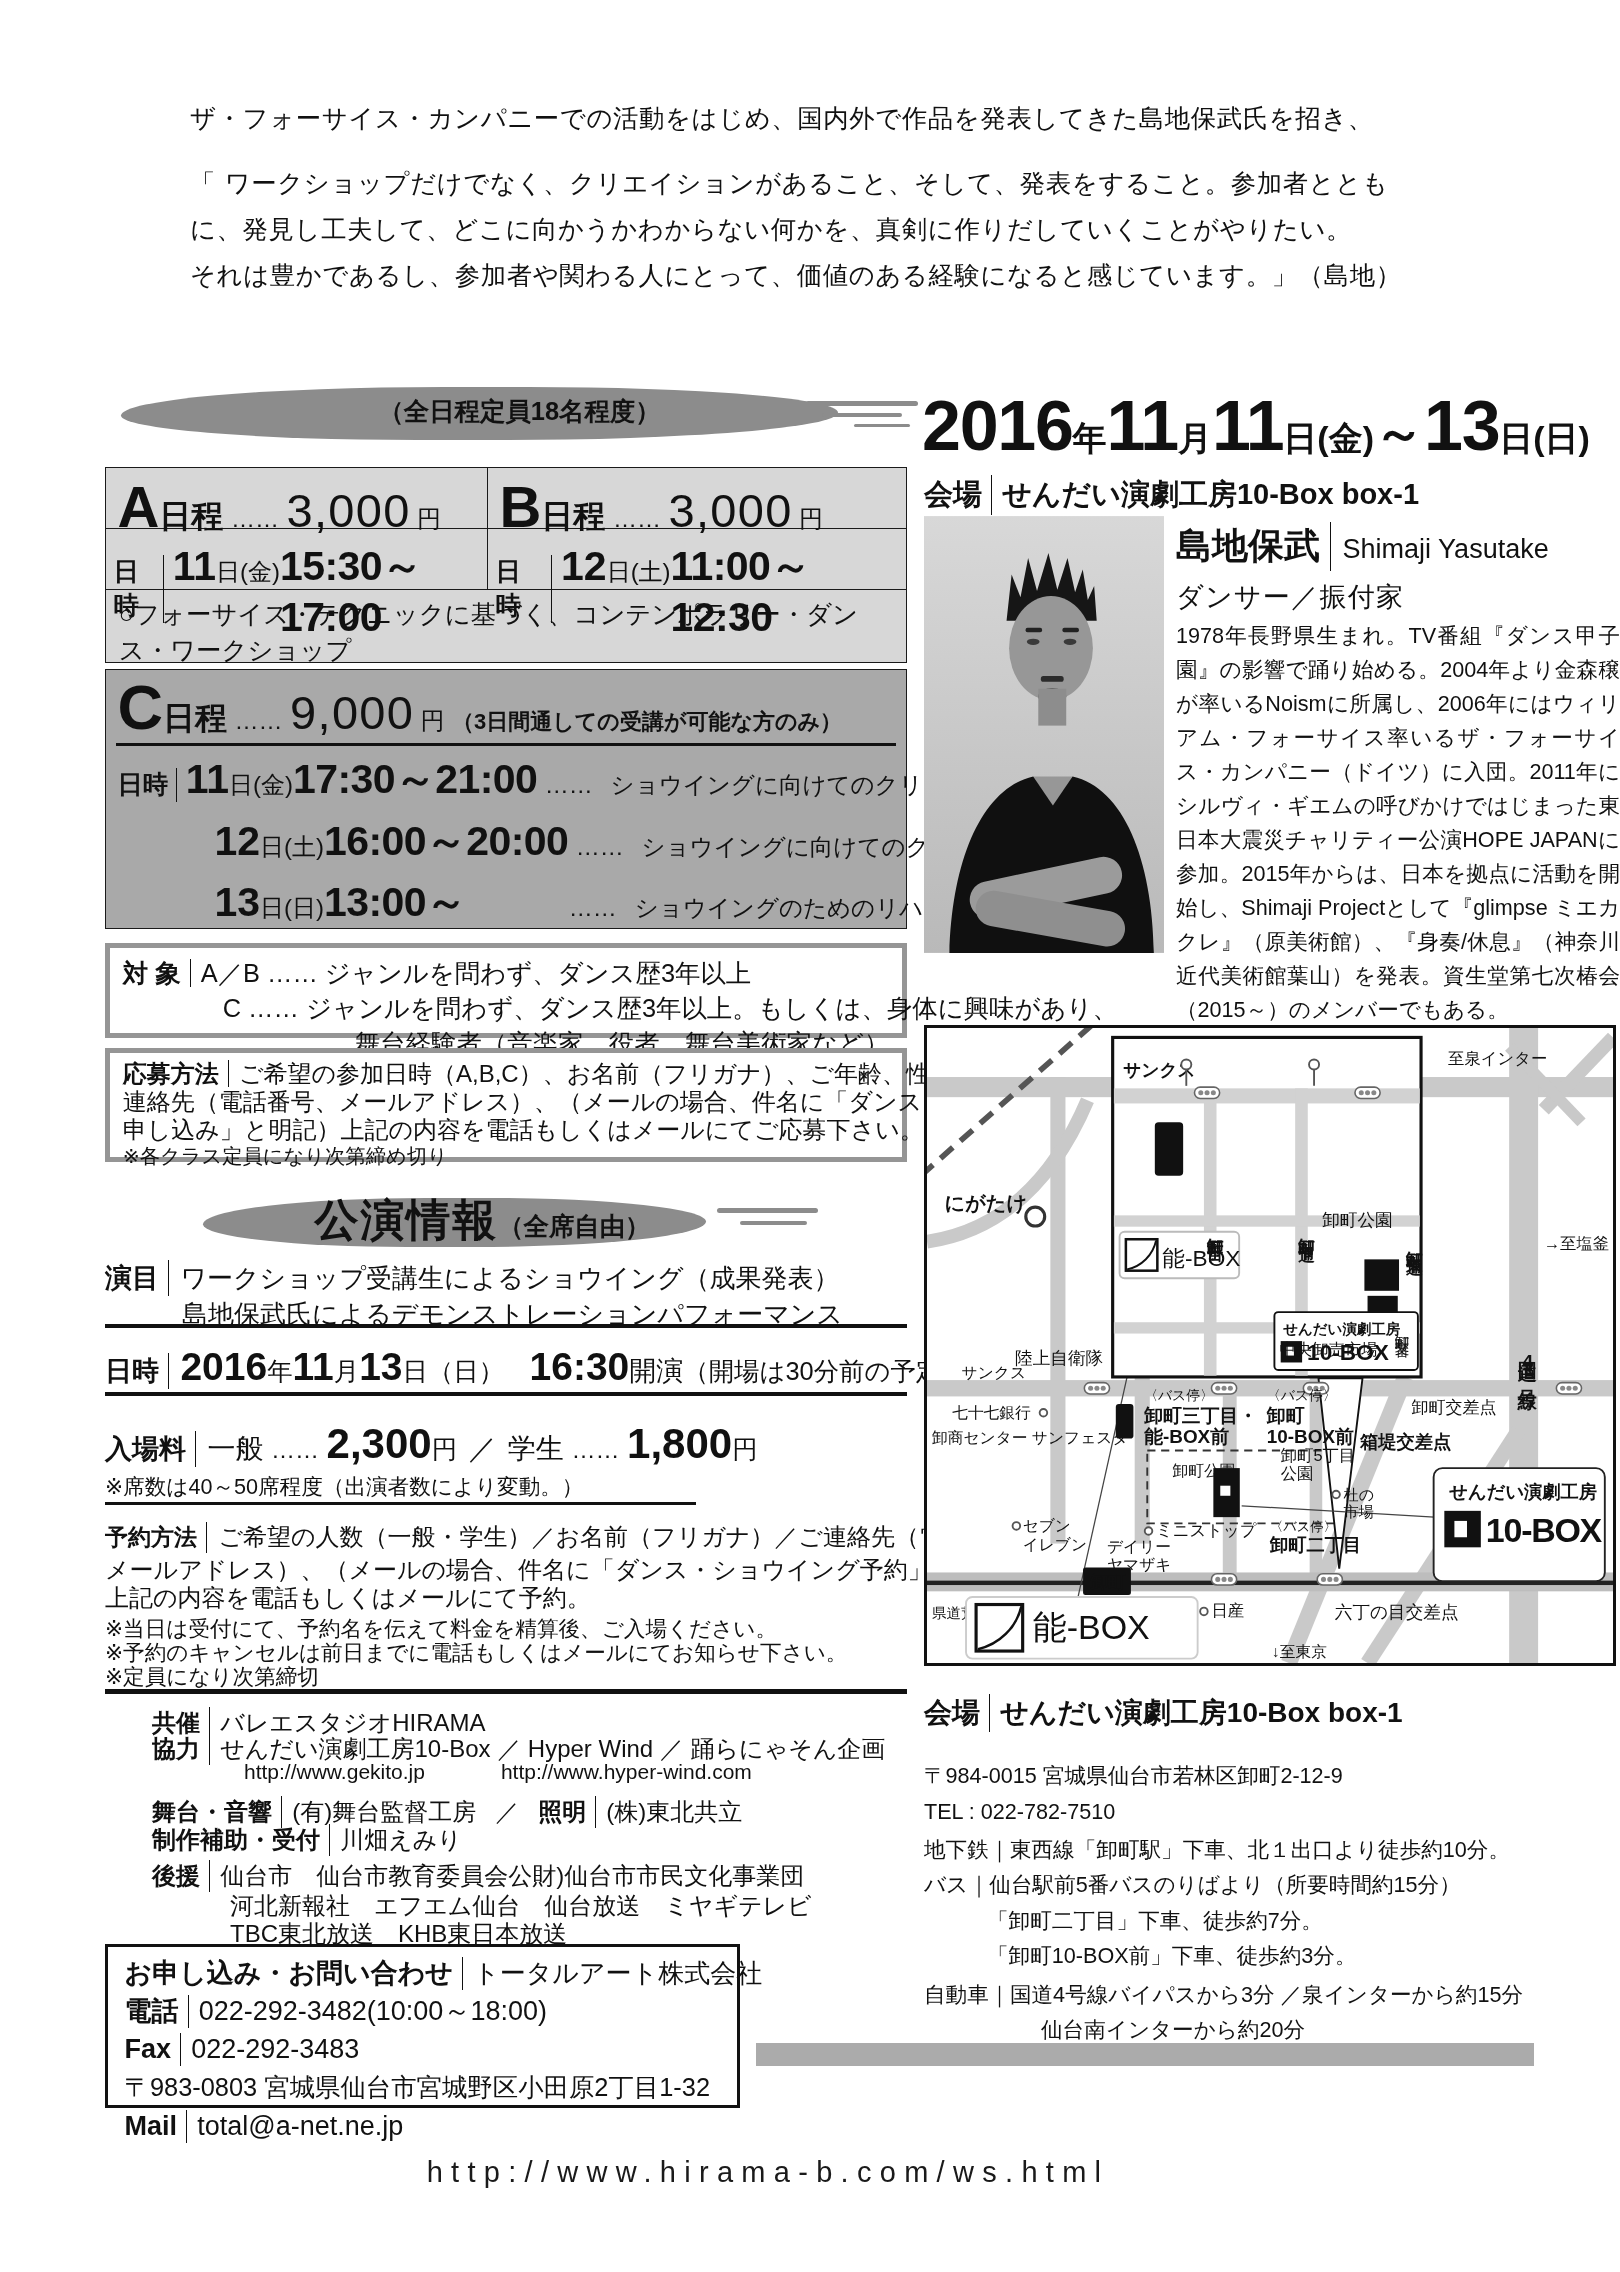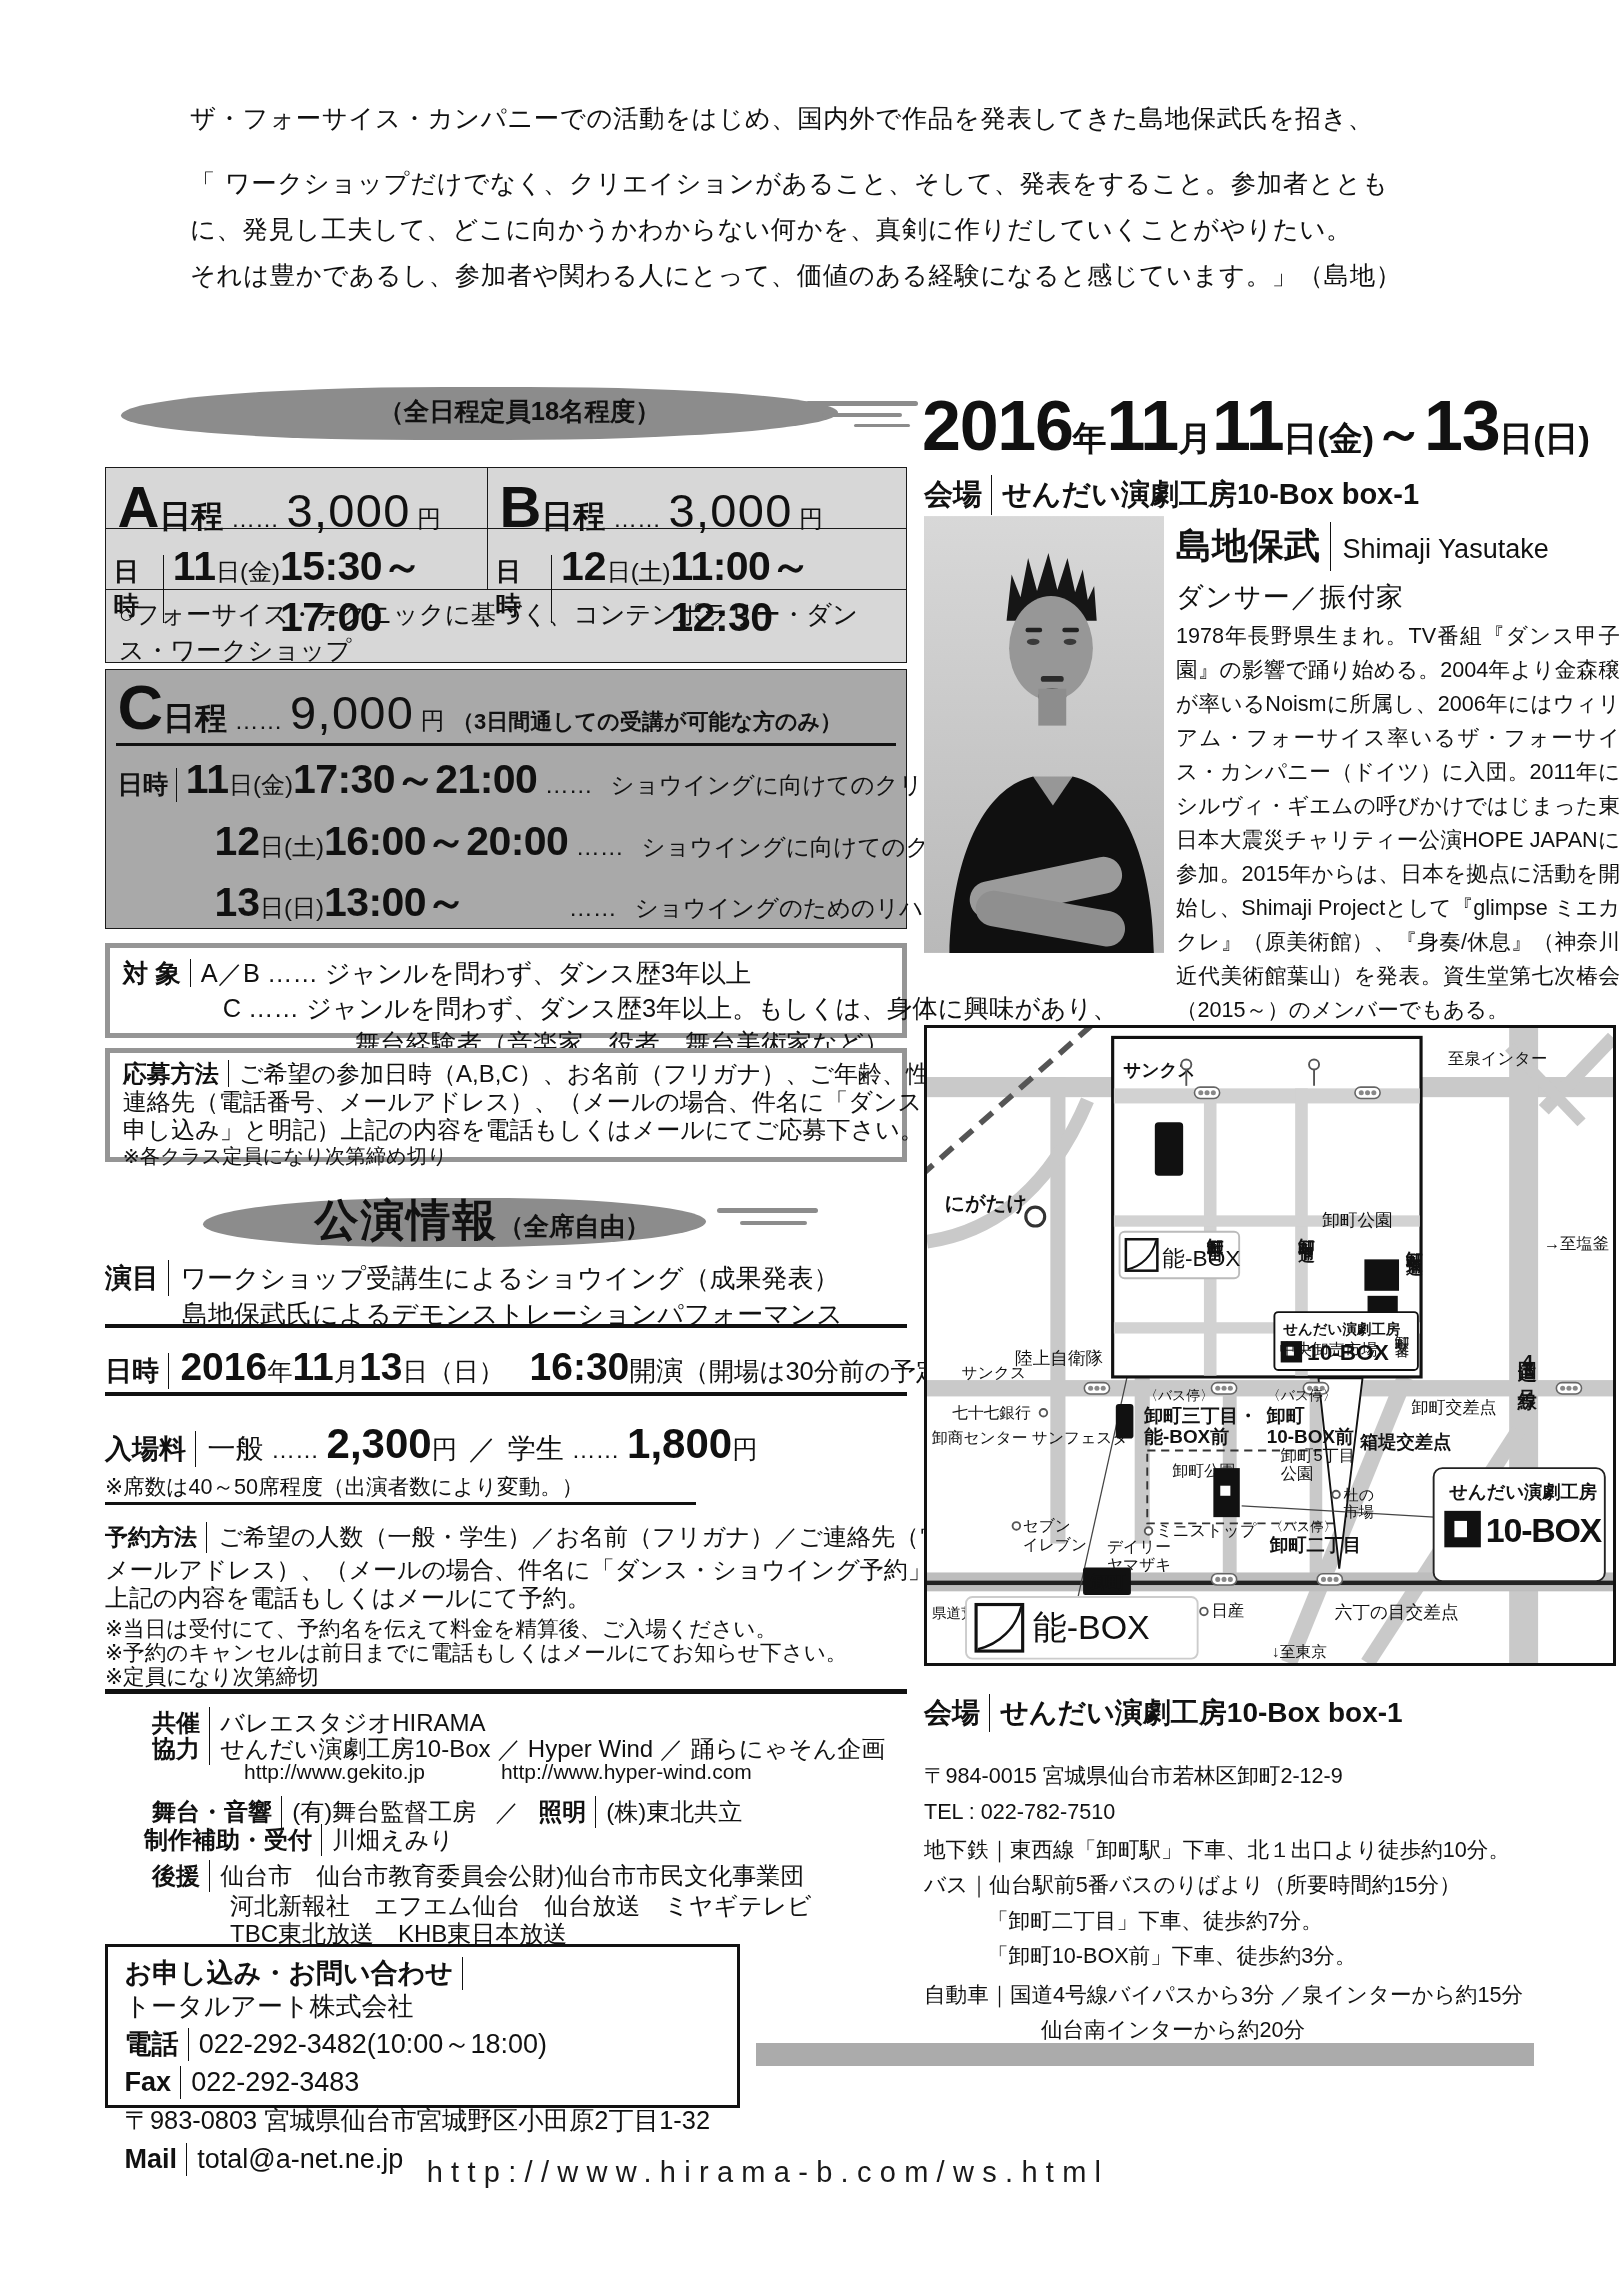--- a/index.html
+++ b/index.html
@@ -306,37 +306,37 @@
     <span>http://www.gekito.jp</span>
     <span>http://www.hyper-wind.com</span>
   </div>
   <div class="crrow" style="left:152px;top:1796px;">
     <span class="crlab">舞台・音響</span>
     <span>(有)舞台監督工房</span>
     <span style="margin:0 19px;">／</span>
     <span class="crlab">照明</span>
     <span>(株)東北共立</span>
   </div>
-  <div class="crrow" style="left:144px;top:1824px;text-align:center;">
+  <div class="crrow" style="left:152px;top:1824px;text-align:center;">
     <span class="crlab">制作補助・受付</span>
     <span>川畑えみり</span>
   </div>
   <div class="crrow" style="left:152px;top:1860px;">
     <span class="crlab">後援</span>
     <span>仙台市　仙台市教育委員会公財)仙台市市民文化事業団</span>
   </div>
   <div class="crrow" style="left:230px;top:1890px;">
       <span>河北新報社　エフエム仙台　仙台放送　ミヤギテレビ</span>
     </div>
   <div class="crrow" style="left:230px;top:1918px;">
       <span>TBC東北放送　KHB東日本放送</span>
     </div>
 
   <div class="contact" style="left:105px;top:1944px;width:635px;height:164px;">
-    <div class="ctrow" style="font-size:26px;flex-direction:column;">
+    <div class="ctrow" style="font-size:26px;">
         <span class="ctlab" style="font-size:27px;">お申し込み・お問い合わせ</span>
         <span>トータルアート株式会社</span>
       </div>
     <div class="ctrow">
         <span class="ctlab">電話</span>
         <span>022-292-3482(10:00～18:00)</span>
       </div>
     <div class="ctrow">
         <span class="ctlab">Fax</span>
         <span>022-292-3483</span>

